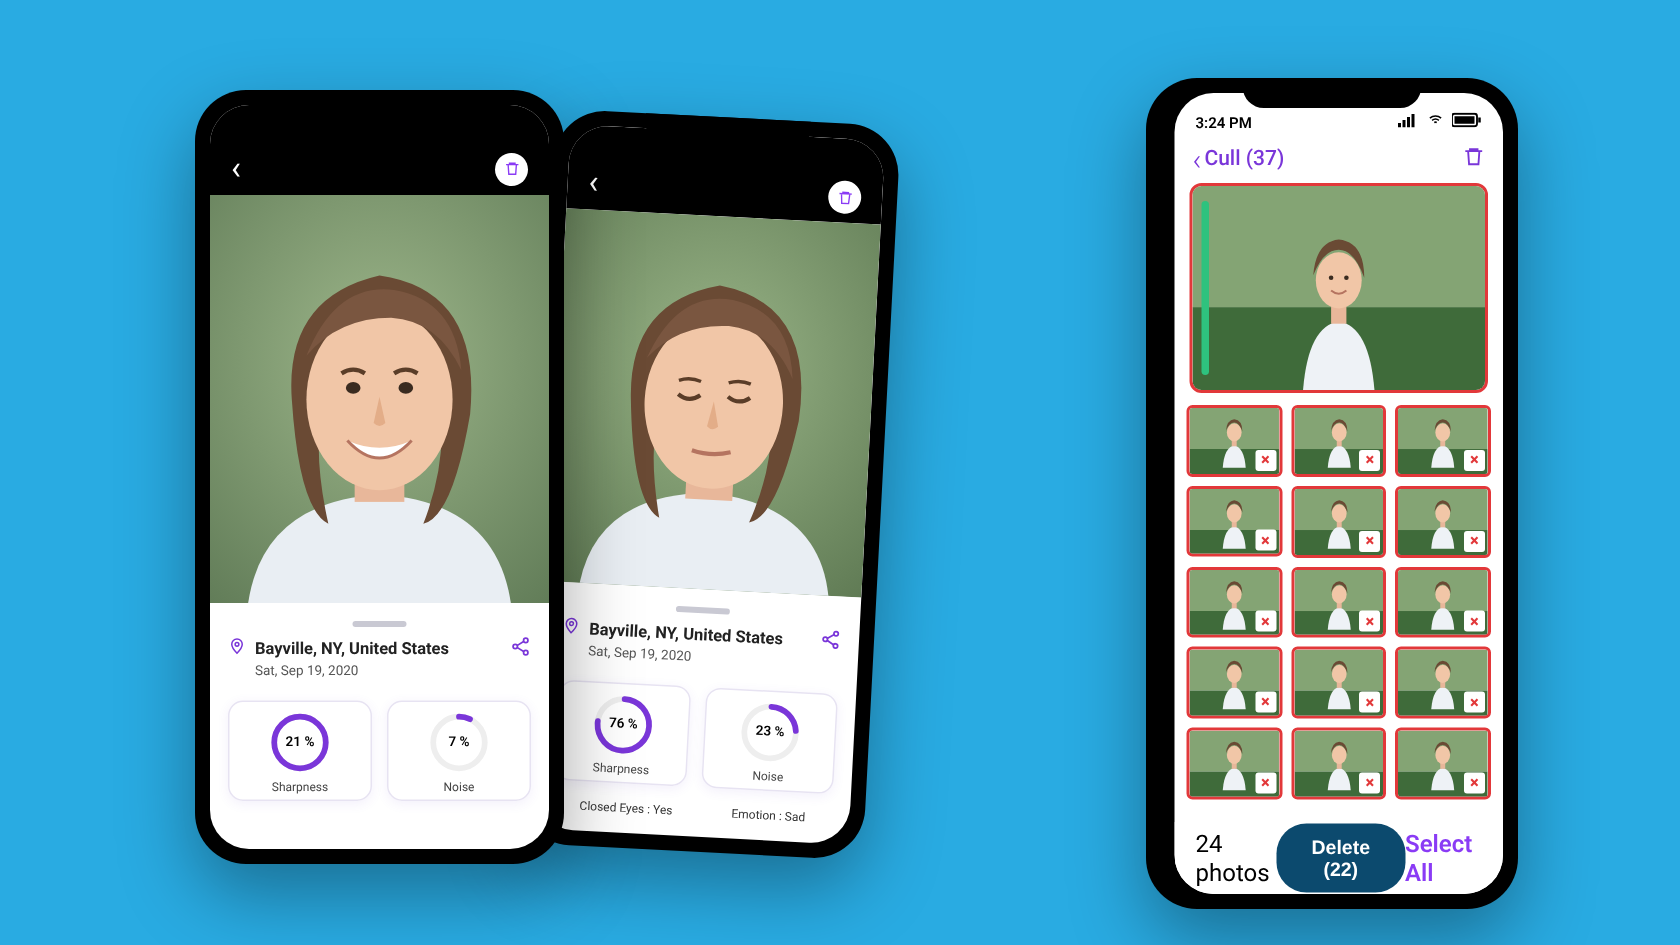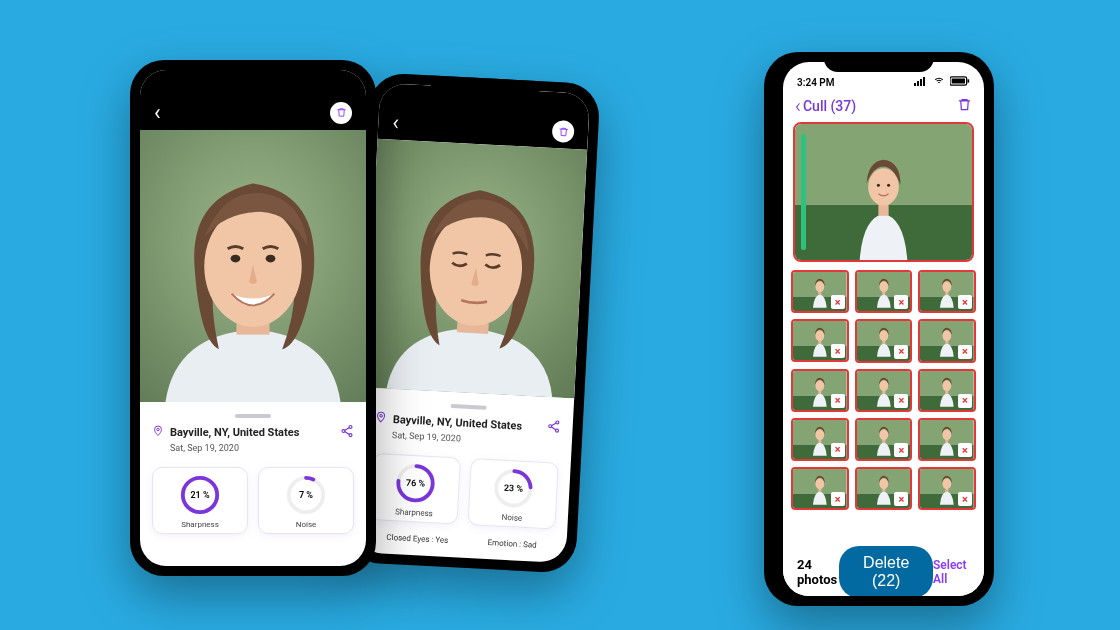--- a/index.html
+++ b/index.html
@@ -47,21 +47,21 @@
     transform: translateX(-50%);
     width: 48%;
     height: 20px;
     background: #000;
     border-radius: 0 0 14px 14px;
     z-index: 50;
   }
 
   .phone1 { left: 130px; top: 60px;  width: 246px; height: 516px; z-index: 5; }
   .phone2 { left: 358px; top: 78px;  width: 230px; height: 490px; z-index: 4; transform: rotate(3deg); }
-  .phone3 { left: 764px; top: 52px;  width: 230px; height: 554px; z-index: 6; padding-left: 19px; }
+  .phone3 { left: 764px; top: 52px;  width: 248px; height: 554px; z-index: 6; padding-left: 19px; }
 
   
   .detail-top {
     height: 12%;
     background: #000;
     display: flex;
     align-items: flex-end;
     justify-content: space-between;
     padding: 0 14px 6px;
   }
@@ -189,32 +189,32 @@
     display:flex;align-items:center;justify-content:center;
     border-radius:2px;
   }
   .bottombar {
     position:absolute; left:0; right:0; bottom:0;
     height:48px;
     display:flex; align-items:center; justify-content:space-between;
     padding: 0 14px;
     background:#fff;
   }
-  .bottombar .count { font-size:13px; font-weight:700;}
+  .bottombar .count { font-size:16px; font-weight:400;}
   .bottombar .delete-btn {
-    background:#0369a1;
+    background:#0c4a6e;
     color:#fff;
     border:none;
     border-radius:20px;
     padding:8px 18px;
-    font-size:16px;
-    font-weight:400;
+    font-size:13px;
+    font-weight:700;
   }
   .bottombar .selectall {
-    color:#8a3bf5; font-size:12px; font-weight:600;
+    color:#8a3bf5; font-size:16px; font-weight:600;
   }
 
   
   .scene-small svg, .hero svg, .photo-area svg { width:100%; height:100%; display:block;}
 </style>
 </head>
 <body>
 
 <div class="blob"></div>
 

